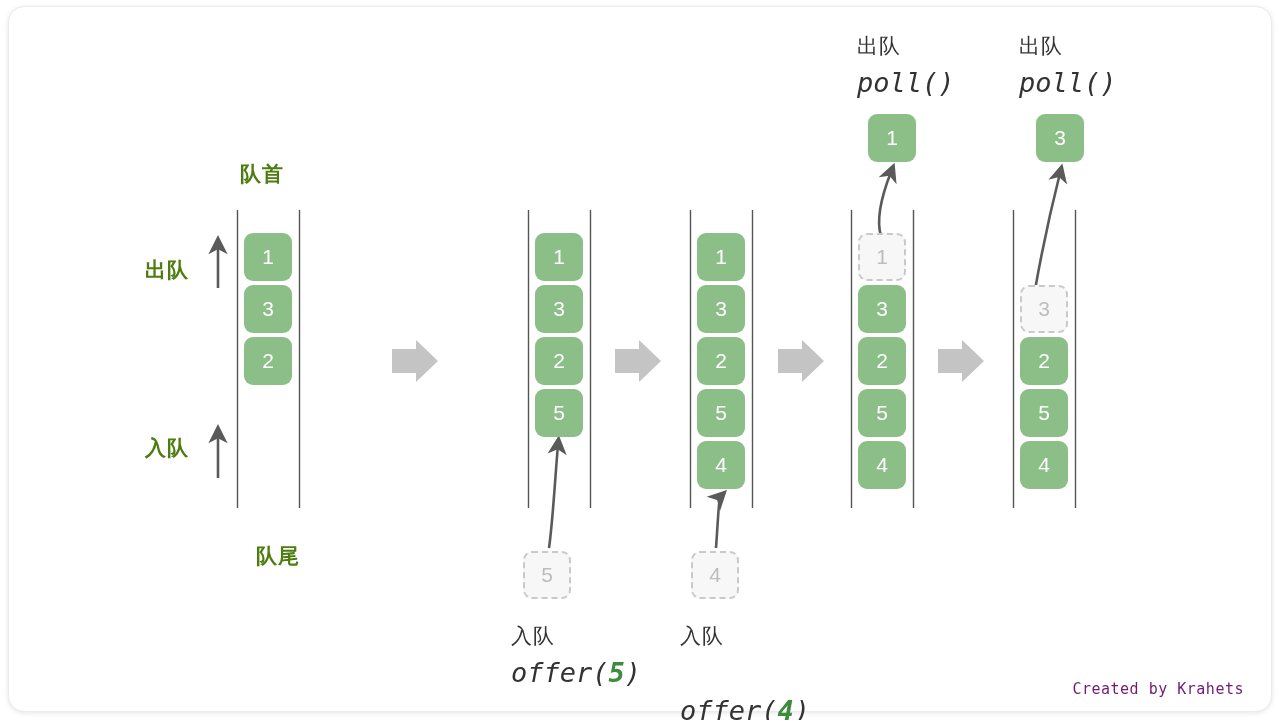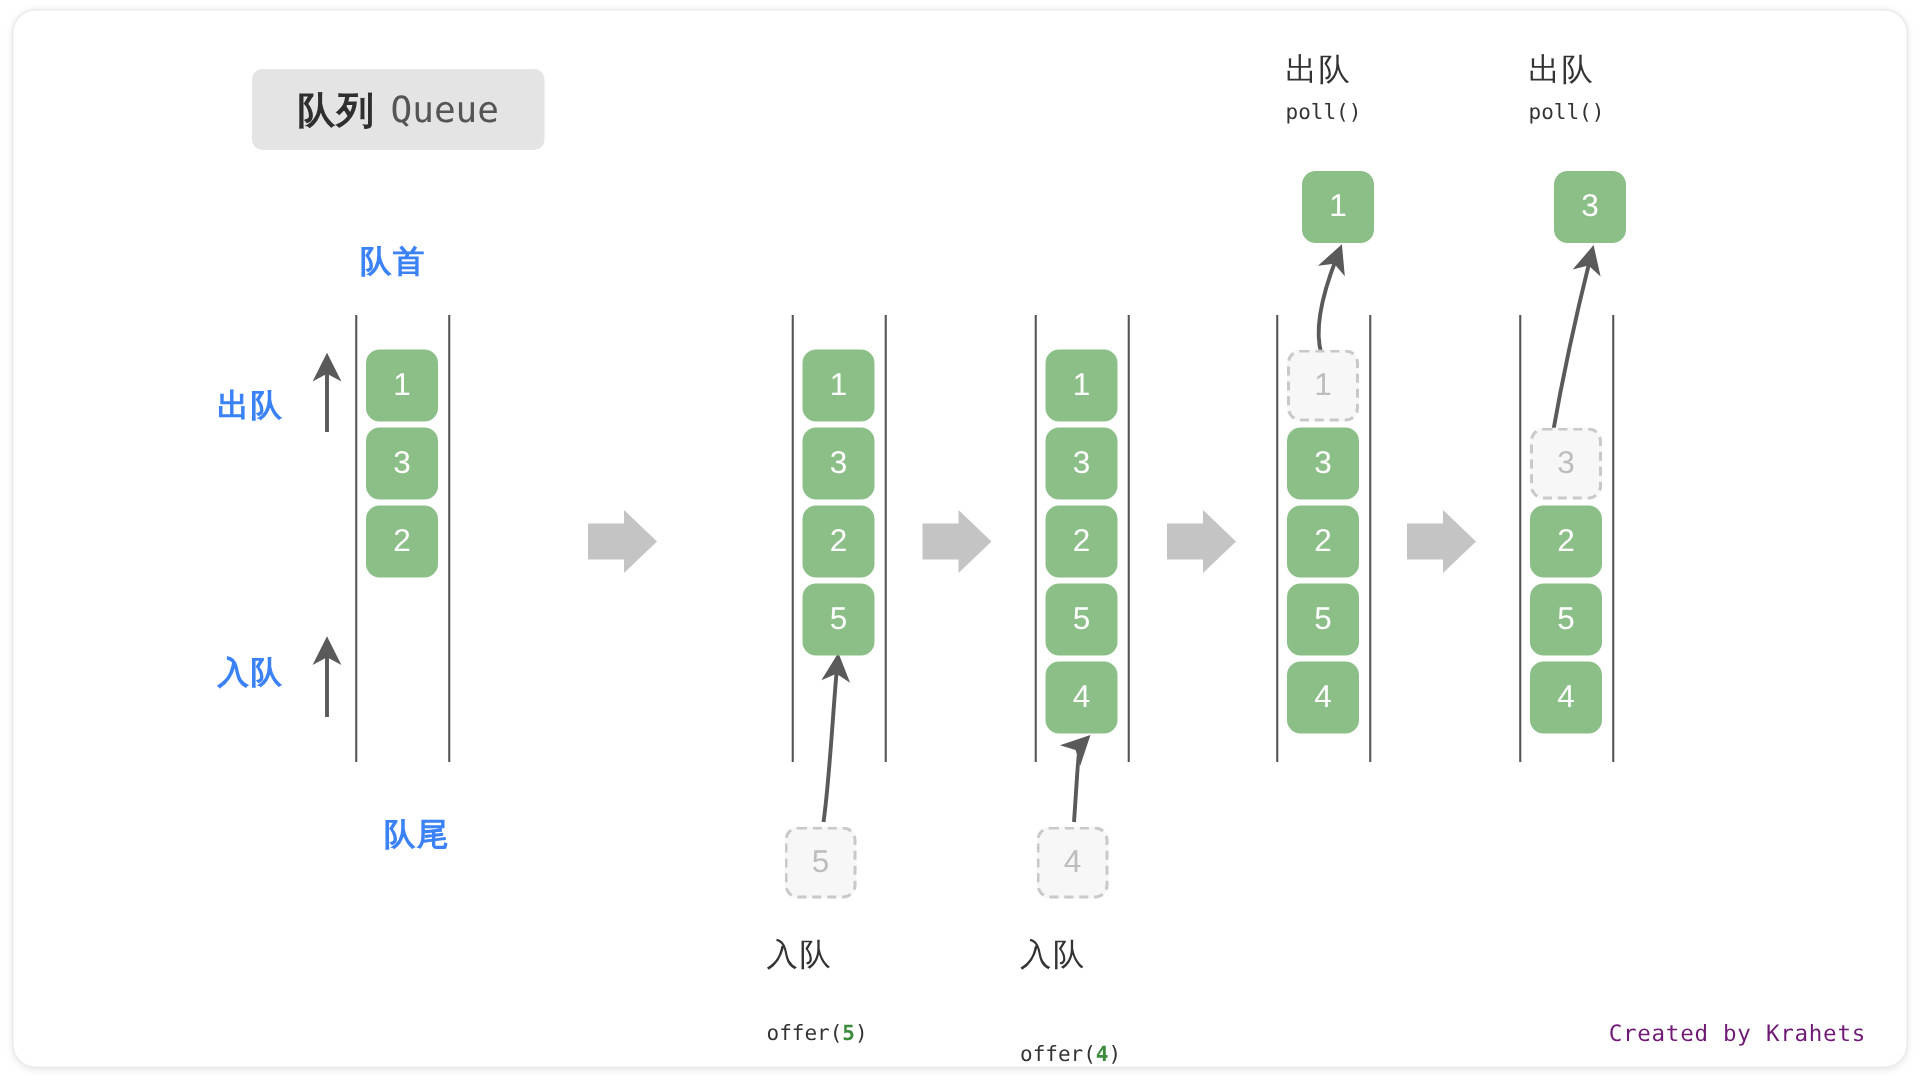--- a/index.html
+++ b/index.html
@@ -62,32 +62,33 @@
 
   
   .txt {
     position: absolute;
     white-space: nowrap;
     color: #333333;
   }
   .cn-bold {
     font-size: 21px;
     font-weight: bold;
-    color: #3b82f6;
+    color: #4d7c0f;
     letter-spacing: 1px;
   }
   .cn-reg {
     font-size: 21px;
     color: #333333;
     letter-spacing: 1px;
   }
   .mono {
     font-family: "DejaVu Sans Mono", "Liberation Mono", monospace;
-    font-size: 14px;
+    font-size: 27px;
     color: #333333;
+    font-style: italic;
   }
   .mono .hl { color: #3d8b3d; font-weight: bold; }
 
   
   .cell {
     position: absolute;
     width: 48px;
     height: 48px;
     border-radius: 9px;
     background: #8cbf88;
@@ -186,41 +187,37 @@
       <path d="M615,349 L639,349 L639,340 L661,361 L639,382 L639,373 L615,373 Z" fill="#c4c4c4"></path>
     </g>
     <g>
       <path d="M778,349 L802,349 L802,340 L824,361 L802,382 L802,373 L778,373 Z" fill="#c4c4c4"></path>
     </g>
     <g>
       <path d="M938,349 L962,349 L962,340 L984,361 L962,382 L962,373 L938,373 Z" fill="#c4c4c4"></path>
     </g>
   </svg>
 
-  <div class="title-chip">
-    <span class="title-cn">队列</span>
-    <span class="title-en">Queue</span>
-  </div>
 
   <div class="txt cn-bold" style="left:240px; top:160px;">队首</div>
   <div class="txt cn-bold" style="left:256px; top:542px;">队尾</div>
   <div class="txt cn-bold" style="left:145px; top:256px;">出队</div>
   <div class="txt cn-bold" style="left:145px; top:434px;">入队</div>
 
   <div class="cell" style="left:244px; top:233px;">1</div>
   <div class="cell" style="left:244px; top:285px;">3</div>
   <div class="cell" style="left:244px; top:337px;">2</div>
 
   <div class="cell" style="left:535px; top:233px;">1</div>
   <div class="cell" style="left:535px; top:285px;">3</div>
   <div class="cell" style="left:535px; top:337px;">2</div>
   <div class="cell" style="left:535px; top:389px;">5</div>
   <div class="cell ghost" style="left:523px; top:551px;">5</div>
   <div class="txt cn-reg" style="left:511px; top:622px;">入队</div>
-  <div class="txt mono" style="left:511px; top:657px;margin-top:24px;"><span>offer(</span><span class="hl">5</span><span>)</span></div>
+  <div class="txt mono" style="left:511px; top:657px;"><span>offer(</span><span class="hl">5</span><span>)</span></div>
 
   <div class="cell" style="left:697px; top:233px;">1</div>
   <div class="cell" style="left:697px; top:285px;">3</div>
   <div class="cell" style="left:697px; top:337px;">2</div>
   <div class="cell" style="left:697px; top:389px;">5</div>
   <div class="cell" style="left:697px; top:441px;">4</div>
   <div class="cell ghost" style="left:691px; top:551px;">4</div>
   <div class="txt cn-reg" style="left:680px; top:622px;">入队</div>
   <div class="txt mono" style="left:680px; top:657px;margin-top:38px;"><span>offer(</span><span class="hl">4</span><span>)</span></div>
 

